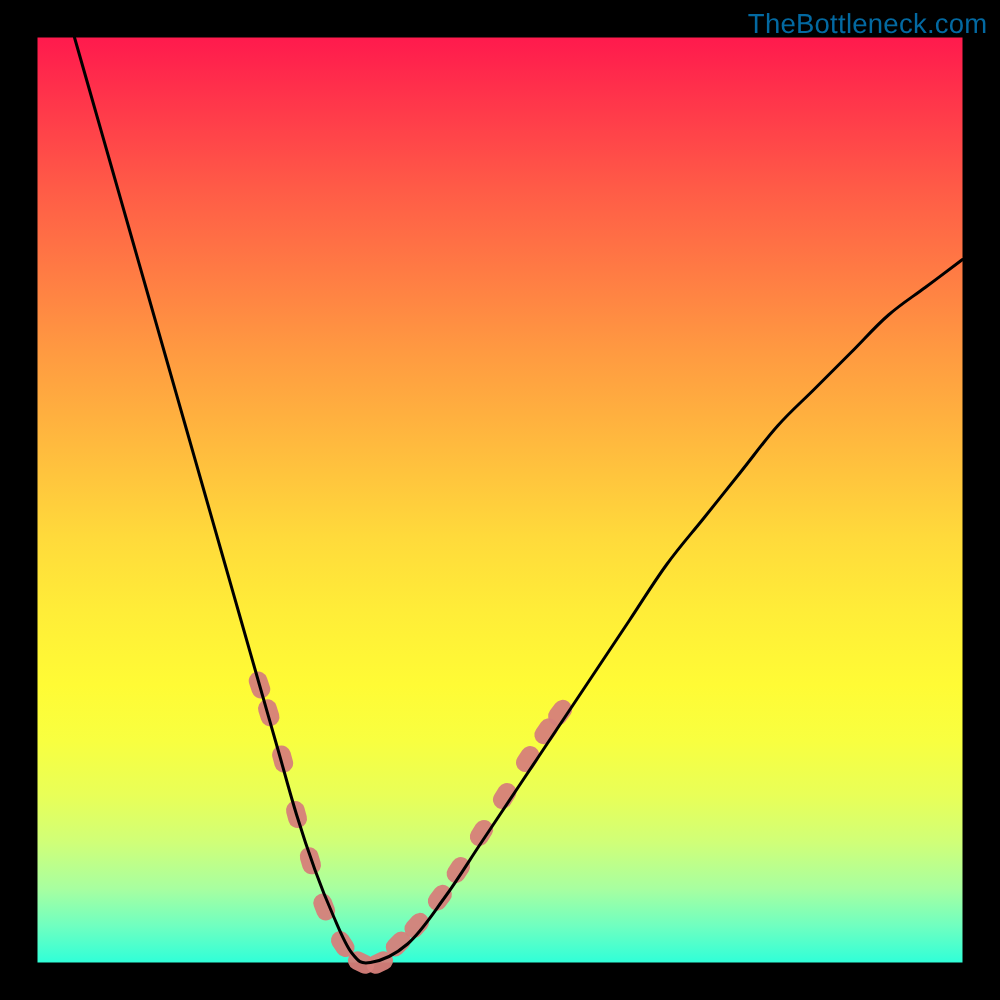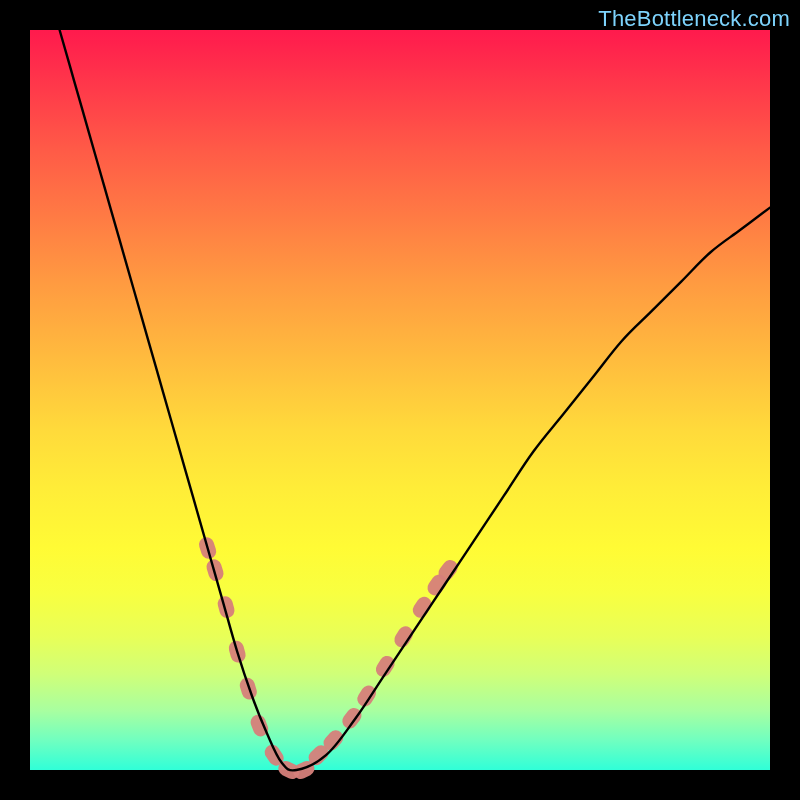--- a/index.html
+++ b/index.html
@@ -39,21 +39,21 @@
       #d0ff78 87%,
       #a8ffa0 92%,
       #70ffc0 96%,
       #30ffd8 100%
     );
   }
   .watermark {
     position: absolute;
     top: 6px;
     right: 10px;
-    color: #7dd3fc;
+    color: #0369a1;
     font-size: 22px;
     font-weight: 500;
     letter-spacing: 0.2px;
     user-select: none;
   }
   svg.curve {
     position: absolute;
     left: 0;
     top: 0;
     width: 740px;

